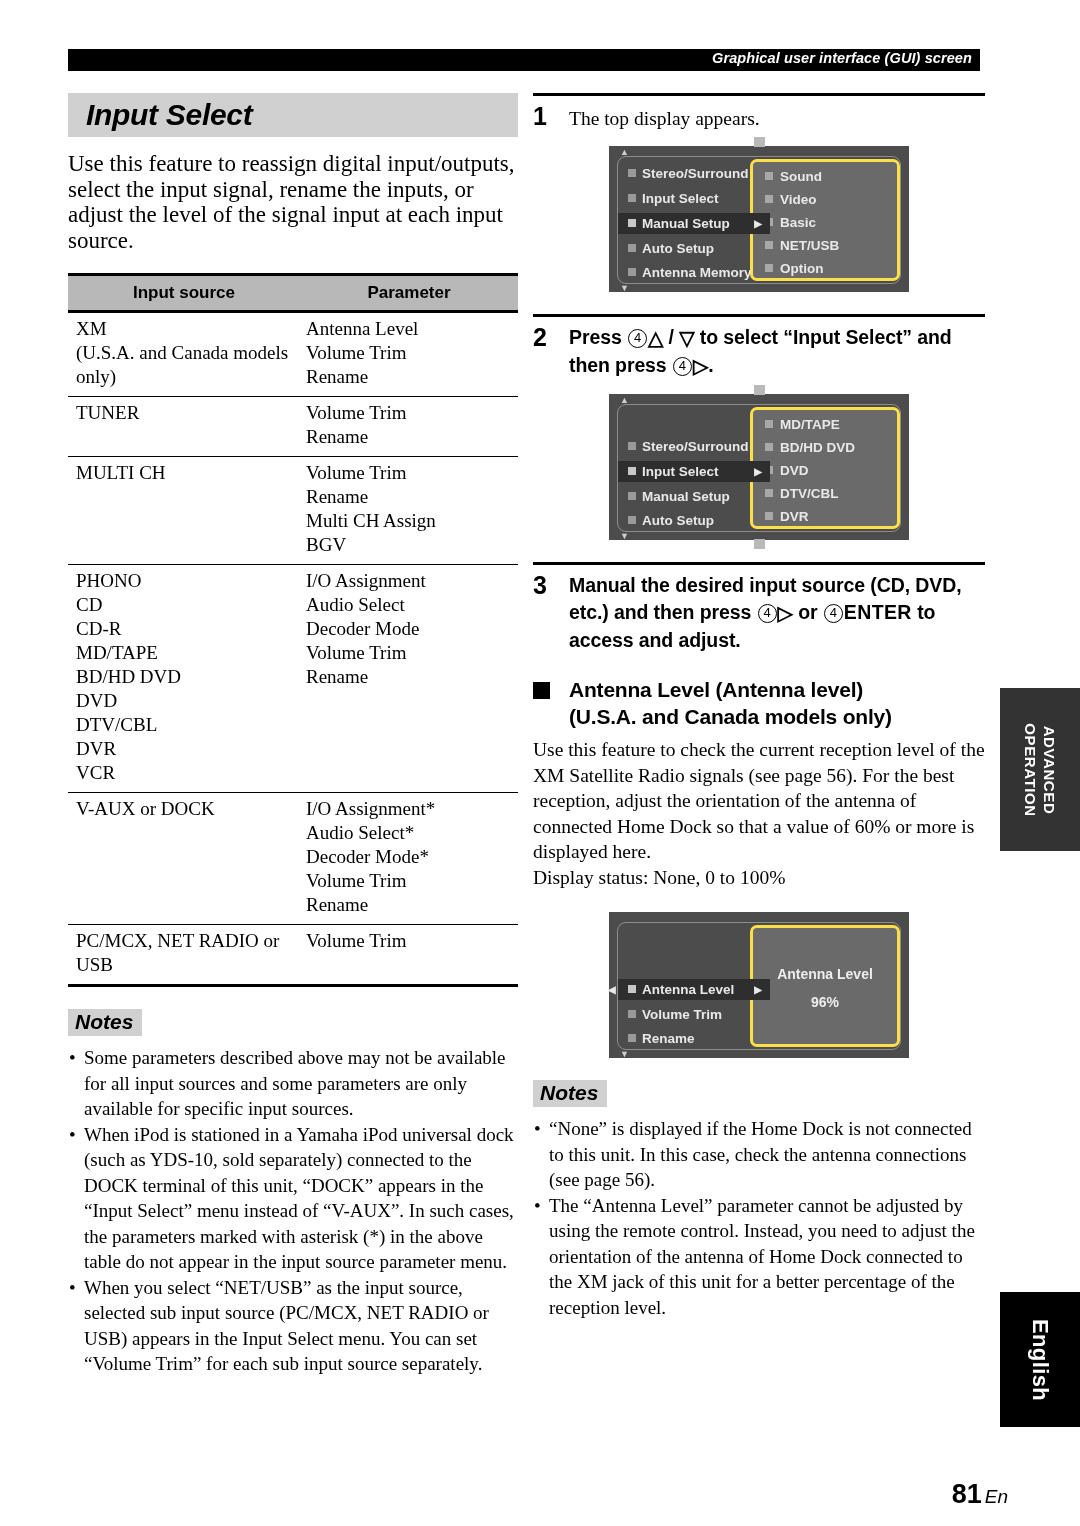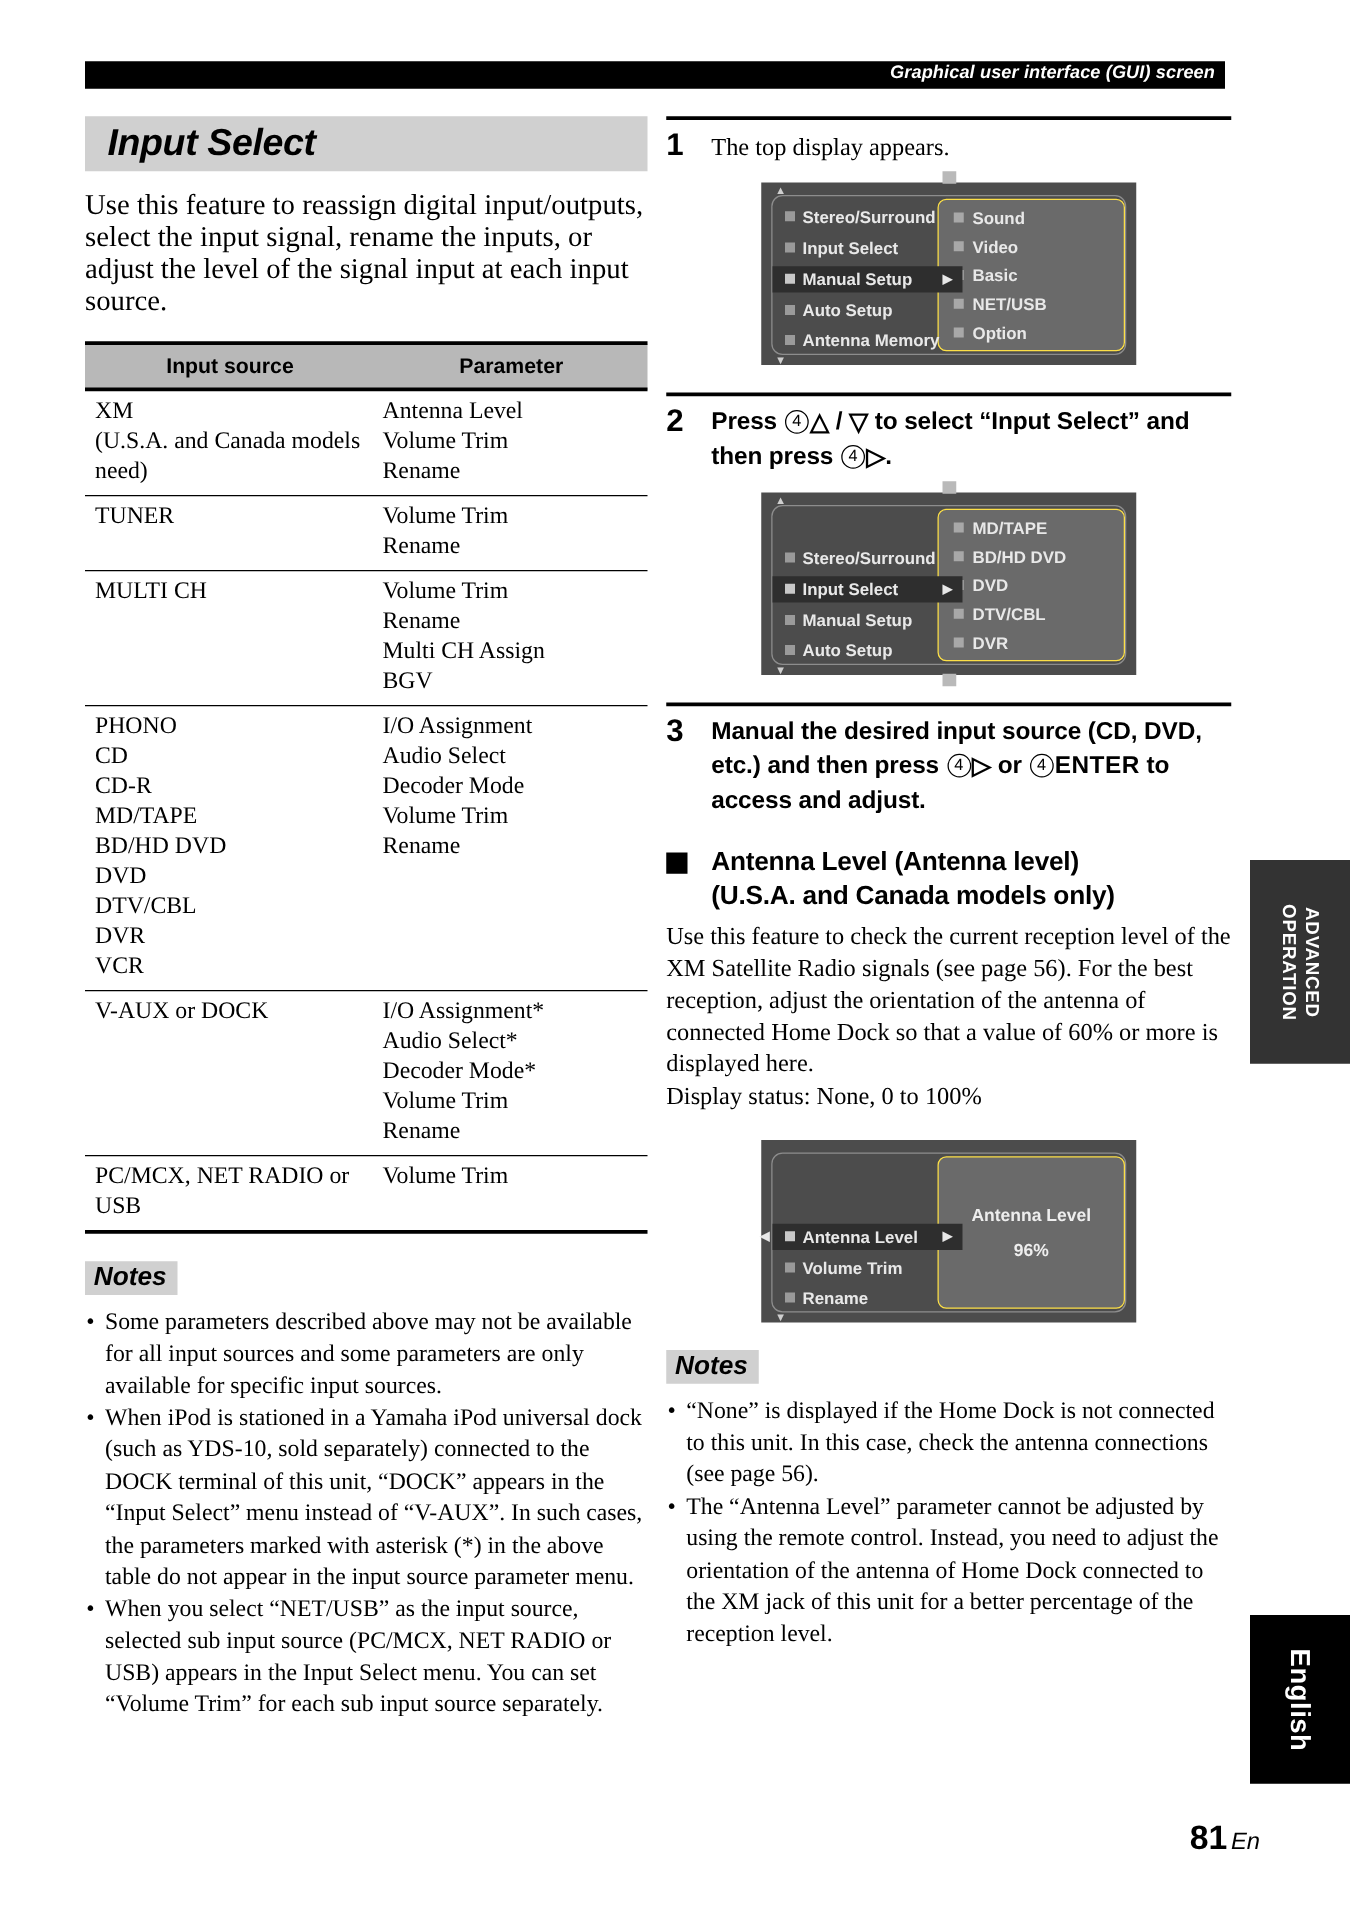--- a/index.html
+++ b/index.html
@@ -251,21 +251,21 @@
     left: 0; top: 0;
     width: 150px;
     height: 100%;
   }
   .gui-right {
     position: absolute;
     right: 0; top: 2px;
     width: 150px;
     height: calc(100% - 4px);
     background: #6a6a6a;
-    border: 1px solid #fde047;
+    border: 3px solid #fde047;
     border-radius: 7px;
     box-sizing: border-box;
   }
   .mitem {
     position: absolute;
     left: 4px;
     height: 21px;
     line-height: 21px;
     font-size: 13.5px;
     font-weight: bold;
@@ -380,21 +380,21 @@
     font-family: "Liberation Sans", sans-serif;
     font-weight: bold;
     font-size: 22px;
     letter-spacing: 0.4px;
   }
 
   
   .pagenum {
     position: absolute;
     right: 72px;
-    bottom: 40px;
+    bottom: 16px;
     font-family: "Liberation Sans", sans-serif;
     font-weight: bold;
     font-size: 27px;
   }
   .pagenum .en {
     font-style: italic;
     font-weight: normal;
     font-size: 19px;
     margin-left: 3px;
   }
@@ -417,21 +417,21 @@
       <tr>
         <th class="th-src">Input source</th>
         <th class="th-par">Parameter</th>
       </tr>
     </thead>
     <tbody>
       <tr>
         <td class="c-src">
             <span class="cellline">XM
 (U.S.A. and Canada models
-need)</span>
+only)</span>
           </td>
         <td class="c-par">
             <span class="cellline">Antenna Level
 Volume Trim
 Rename</span>
           </td>
       </tr>
       <tr>
         <td class="c-src">
             <span class="cellline">TUNER</span>

